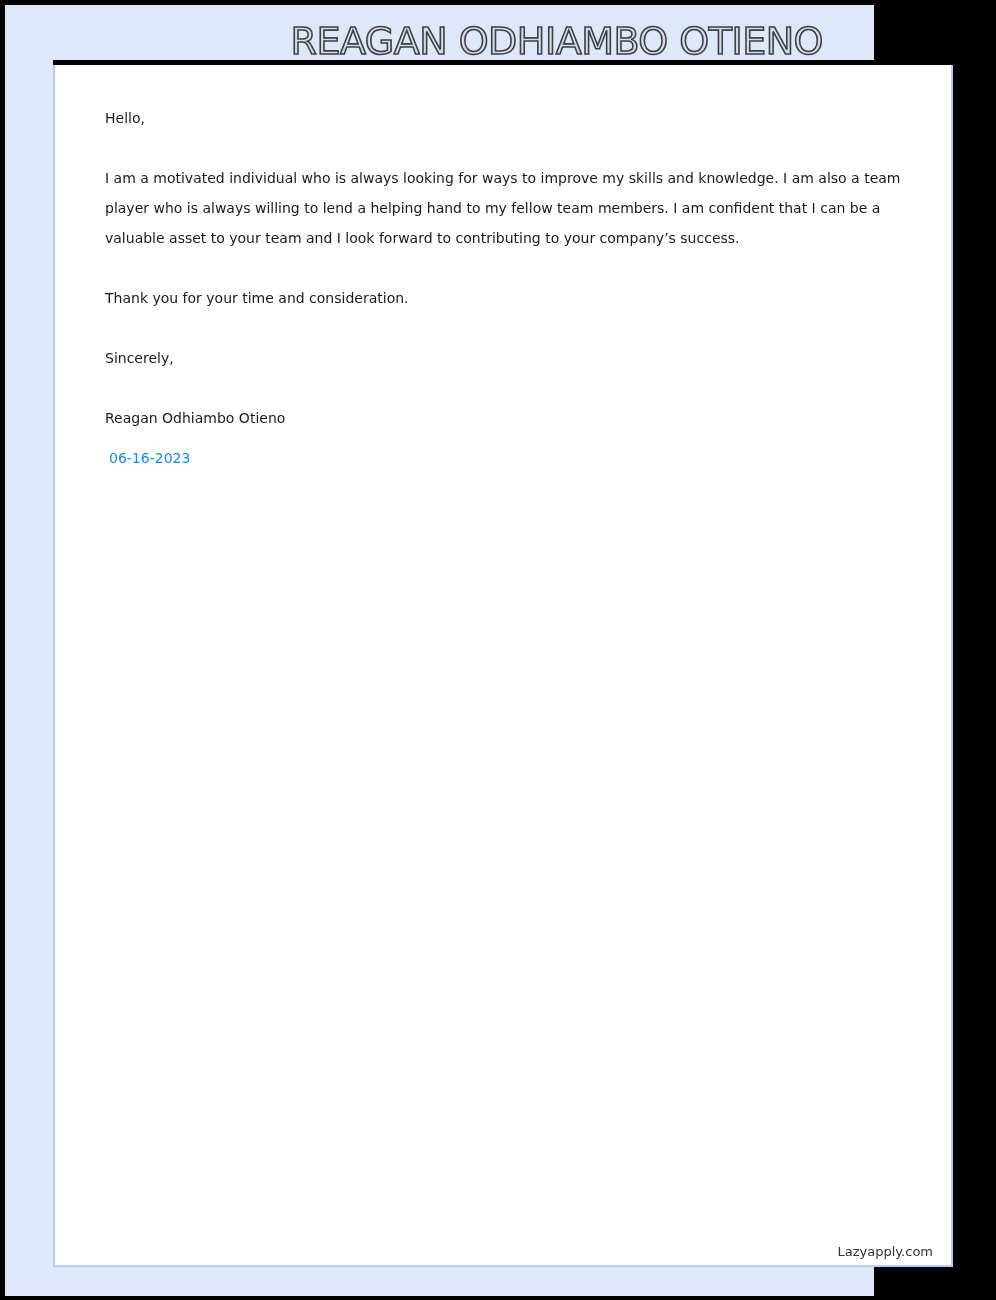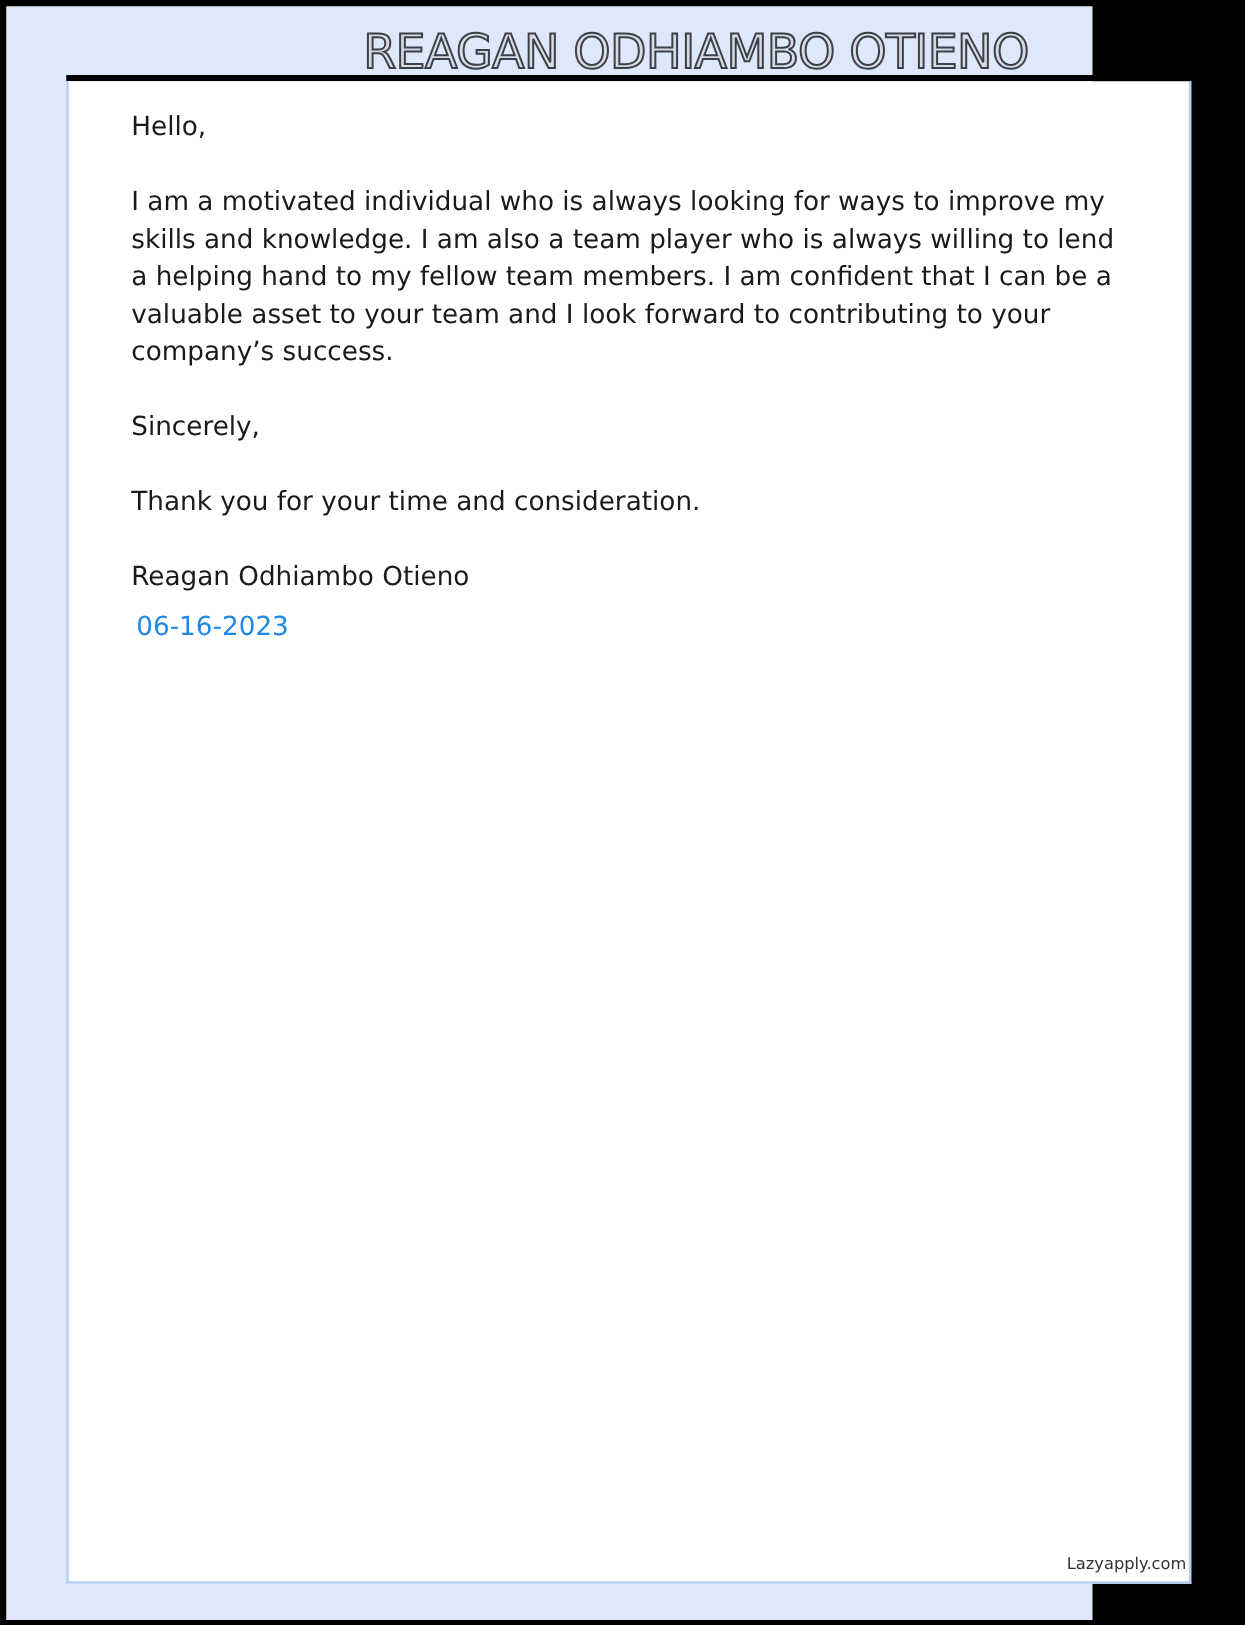--- a/index.html
+++ b/index.html
@@ -51,56 +51,56 @@
       width: 896px;
       height: 1200px;
       background: #ffffff;
       border-left: 2px solid #b7cdf4;
       border-right: 2px solid #b7cdf4;
       border-bottom: 2px solid #b7cdf4;
     }
     .letter {
       position: absolute;
       left: 50px;
-      top: 21px;
+      top: 38px;
       width: 800px;
       color: #1a1a1a;
-      font-size: 21px;
+      font-size: 14px;
       line-height: 30px;
     }
     .letter p {
       margin: 0 0 30px 0;
     }
     .letter p.sig {
       margin-bottom: 10px;
     }
     .letter .date {
       color: #1e88e5;
       margin: 4px;
     }
     .footer-brand {
       position: absolute;
-      right: 2px;
+      right: 18px;
       bottom: 6px;
       font-size: 13px;
       color: #333333;
       text-align: center;
     }
   </style>
 </head>
 <body>
 
 <div class="frame">
   <h1 class="header-title">REAGAN ODHIAMBO OTIENO</h1>
   <div class="header-rule"></div>
 
   <div class="page">
     <div class="letter">
       <p>Hello,</p>
       <p>I am a motivated individual who is always looking for ways to improve my skills and knowledge. I am also a team player who is always willing to lend a helping hand to my fellow team members. I am confident that I can be a valuable asset to your team and I look forward to contributing to your company’s success.</p>
+      <p>Thank you for your time and consideration.</p>
       <p>Sincerely,</p>
-      <p>Thank you for your time and consideration.</p>
       <p class="sig">Reagan Odhiambo Otieno</p>
       <p class="date">06-16-2023</p>
     </div>
     <div class="footer-brand">Lazyapply.com</div>
   </div>
 </div>
 
 </body></html>

